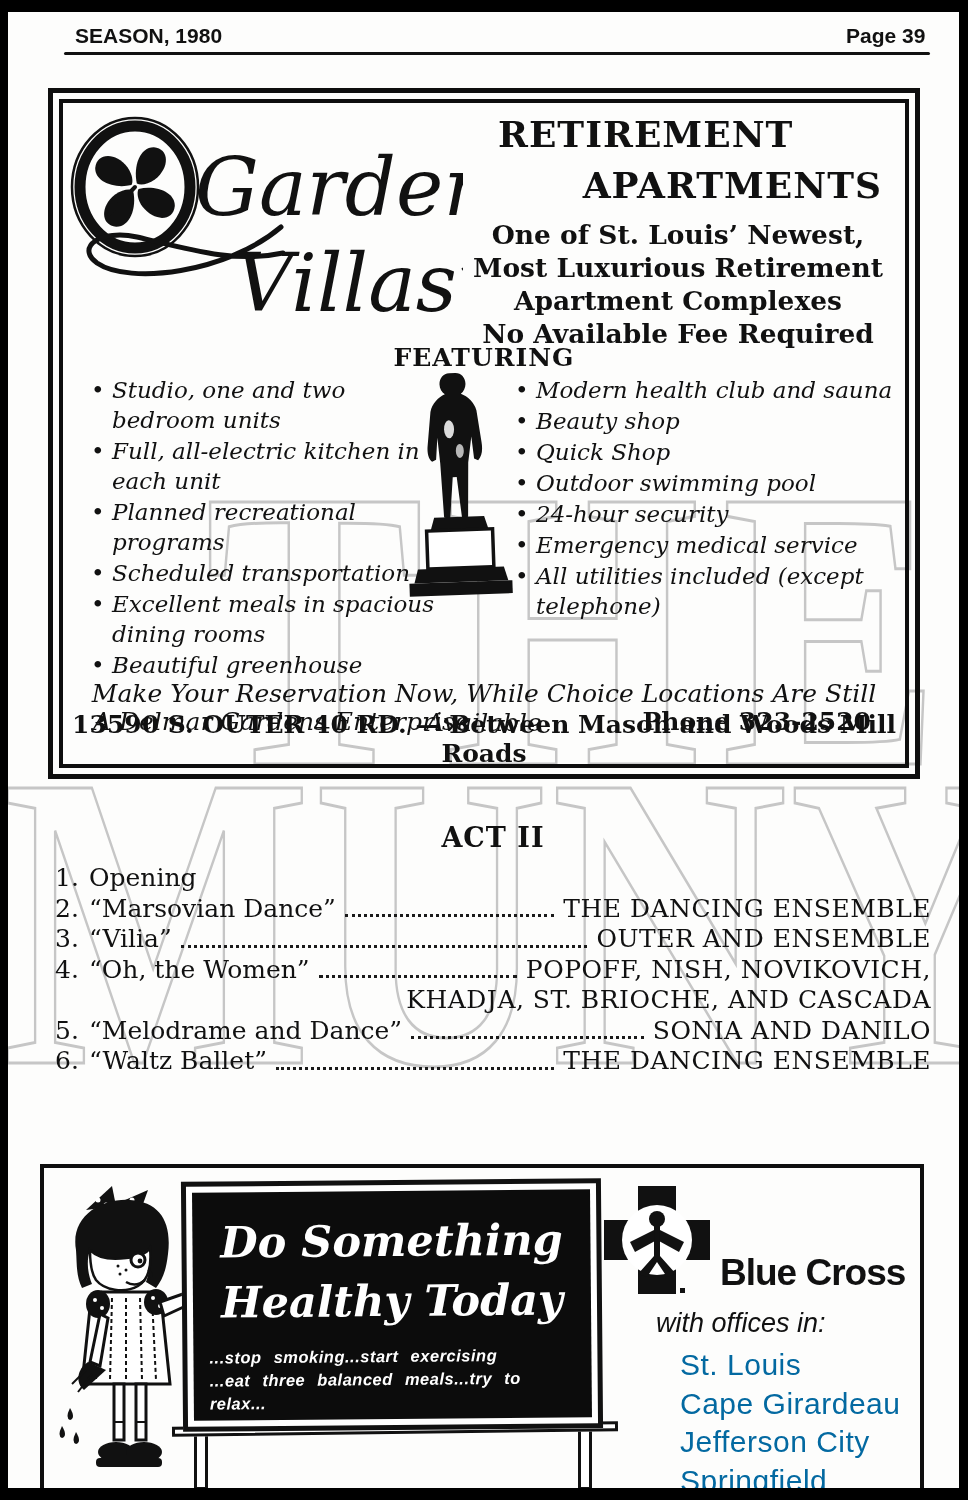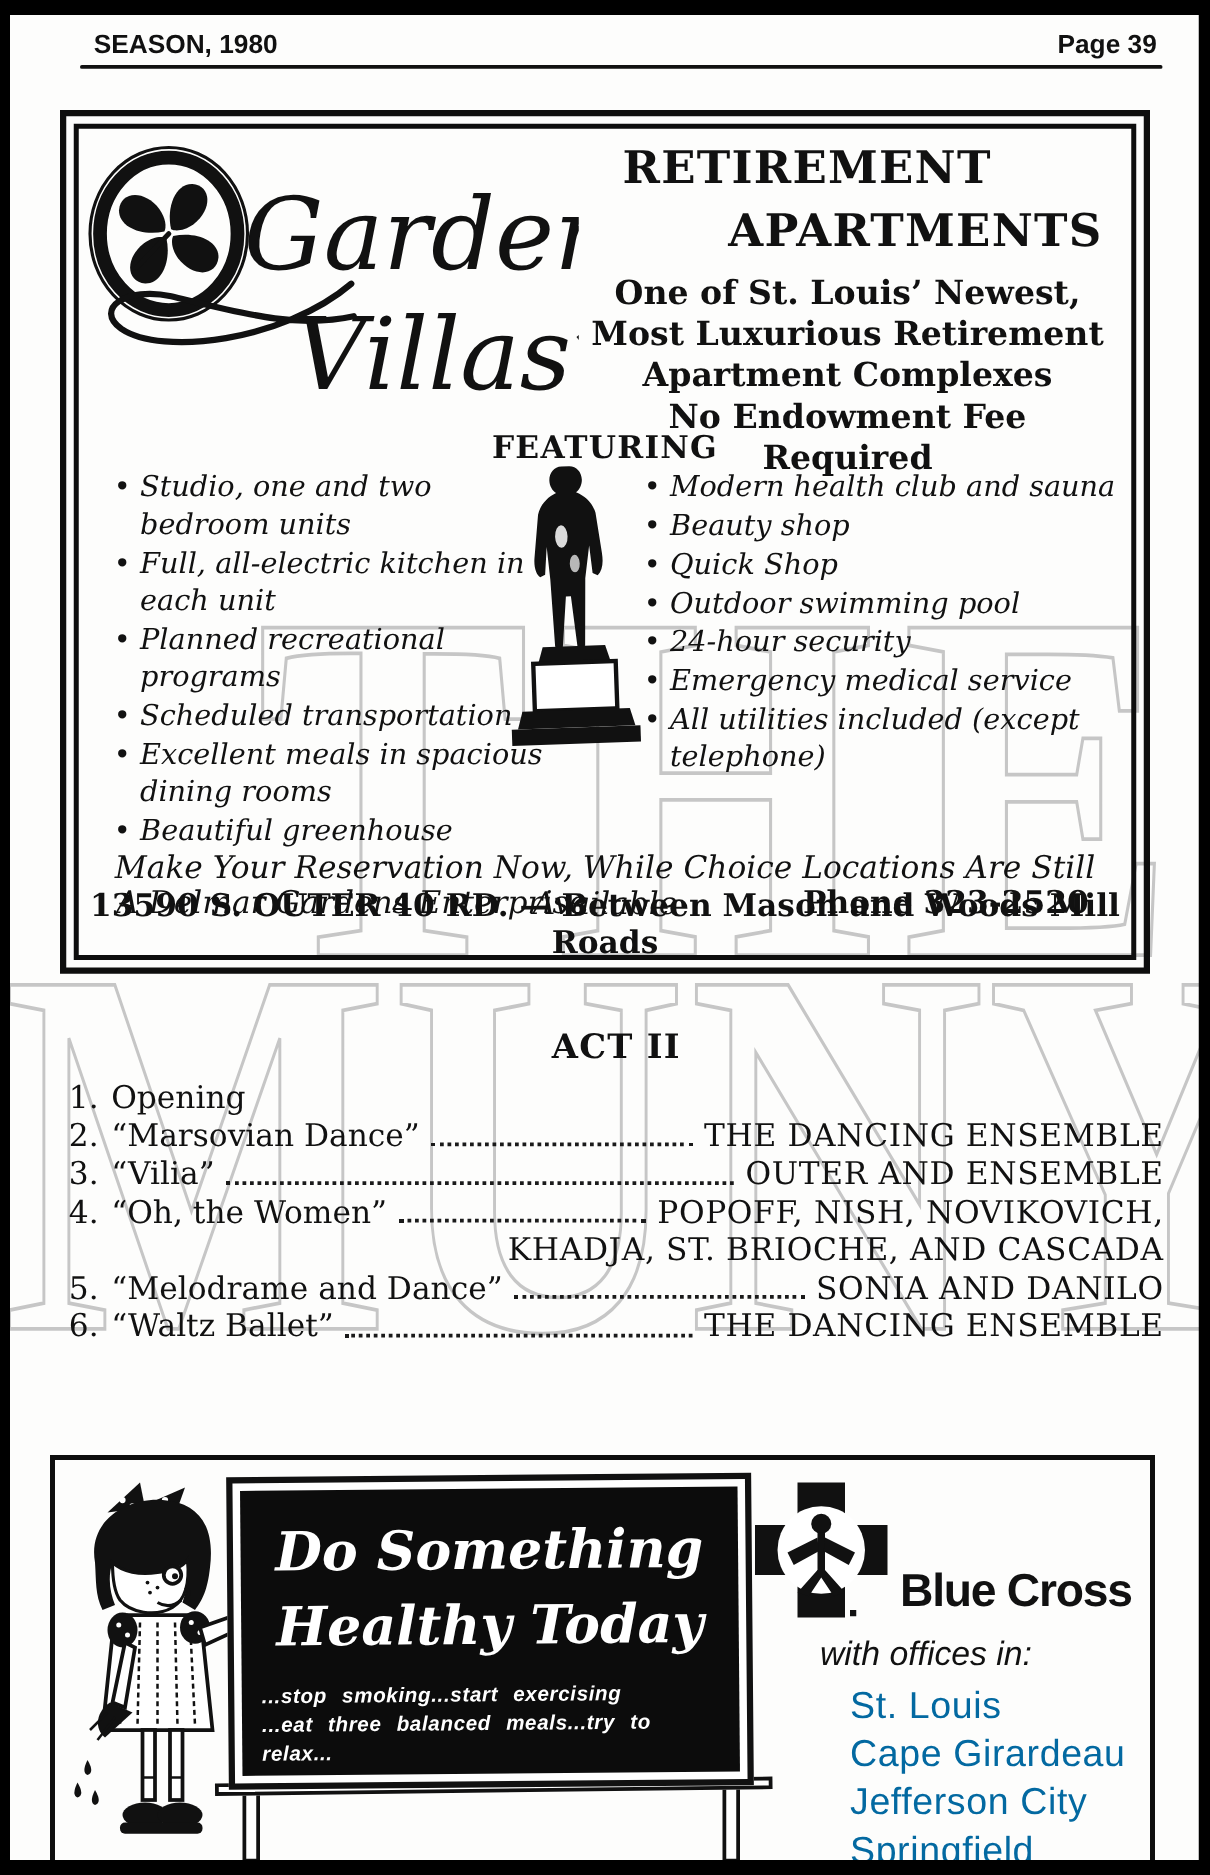--- a/index.html
+++ b/index.html
@@ -130,21 +130,21 @@
         <text x="168" y="206" font-size="80" font-style="italic" font-family="DejaVu Serif, serif" fill="#111">Villas’</text>
       </svg>
 
       <div class="headline">
         <div class="l1">RETIREMENT</div>
         <div class="l2">APARTMENTS</div>
         <div class="sub">
           <div>One of St. Louis’ Newest,</div>
           <div>Most Luxurious Retirement</div>
           <div>Apartment Complexes</div>
-          <div>No Endowment Fee Required</div>
+          <div>No Available Fee Required</div>
         </div>
       </div>
 
       <div class="featuring">FEATURING</div>
 
       <div class="bullets bullets-left">
         <div class="b-item">
             <span class="b-dot">•</span>
             <span>Studio, one and two bedroom units</span>
           </div>

